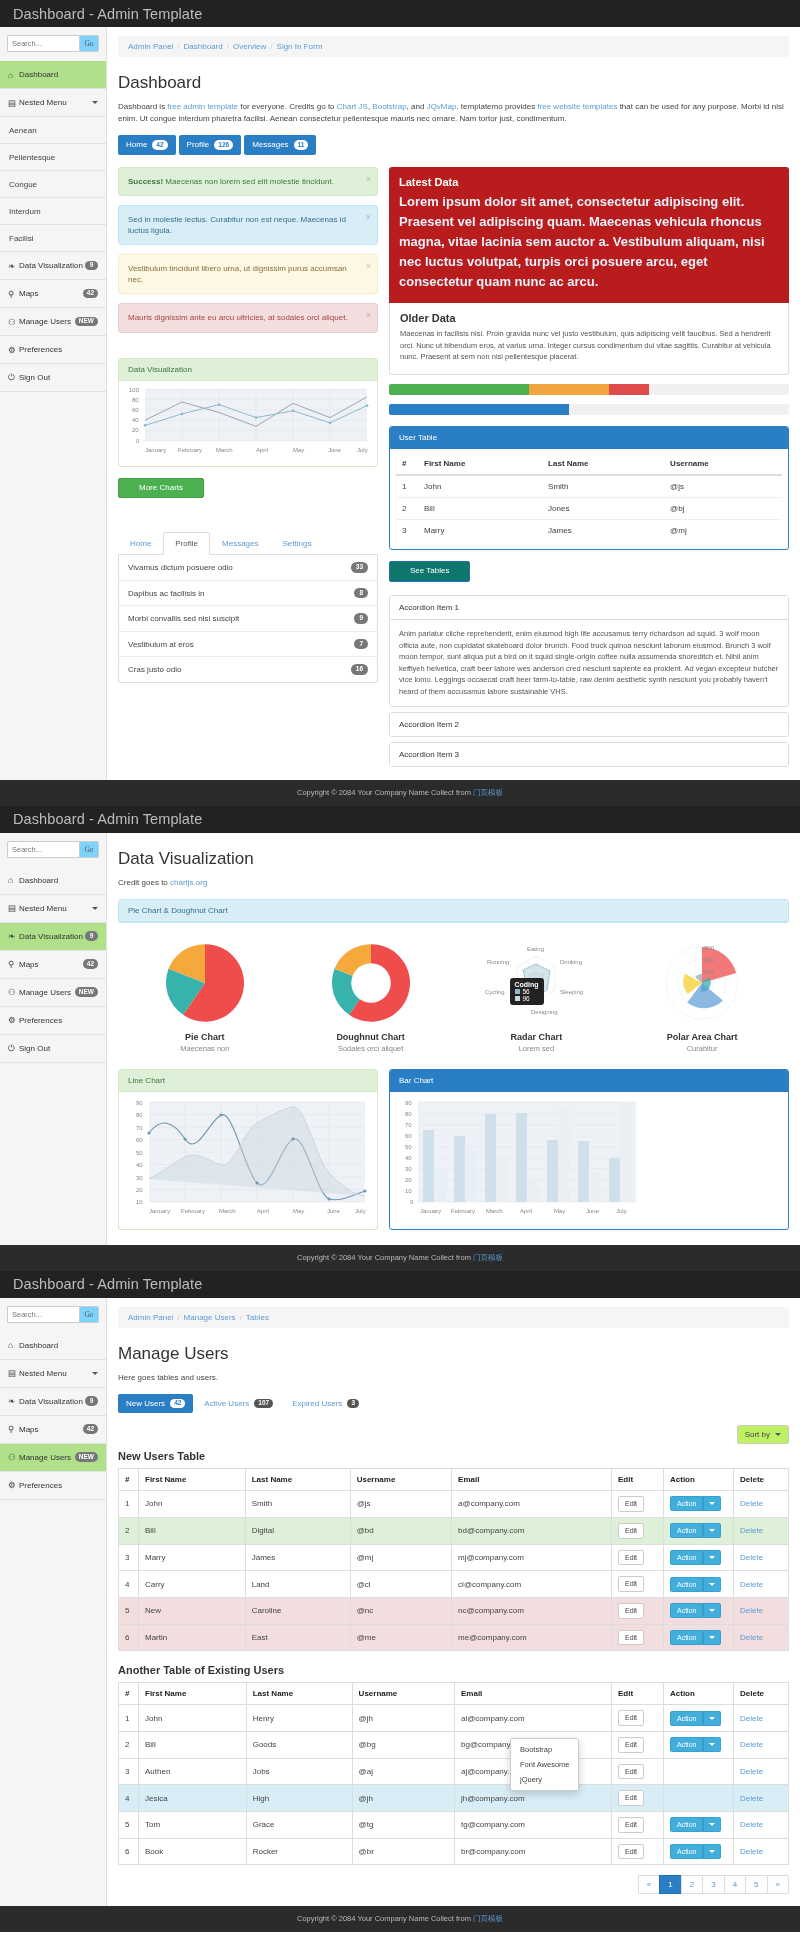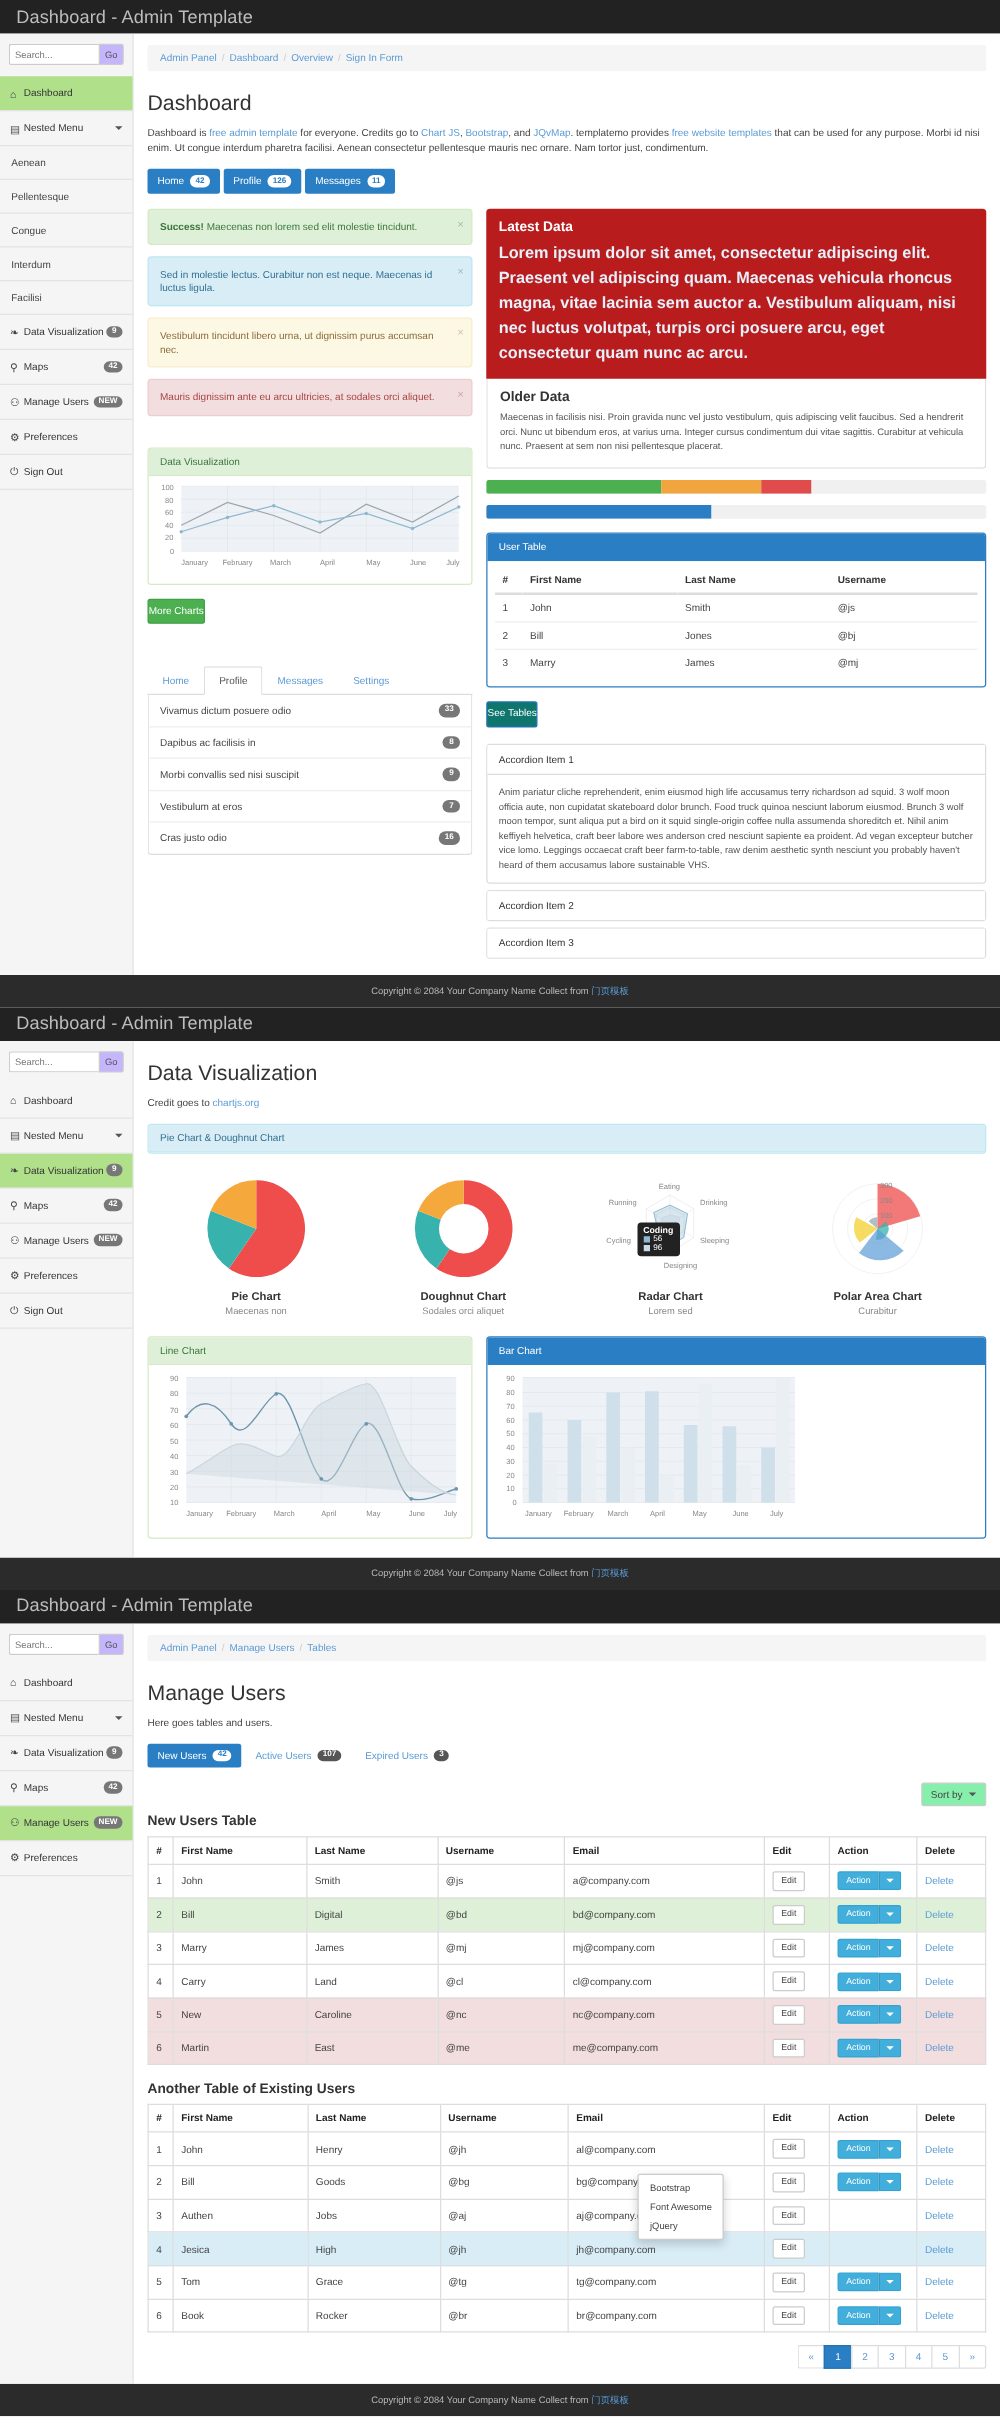--- a/index.html
+++ b/index.html
@@ -58,25 +58,25 @@
     background: #fff;
     outline: none;
     font-family: "Liberation Sans", sans-serif;
     min-width: 0;
   }
   .search-go {
     width: 20px;
     height: 17px;
     border: 1px solid #ccc;
     border-radius: 0 2px 2px 0;
-    background: #c4b5fd;
+    background: #7dd3fc;
     font-size: 7.5px;
     color: #555;
     cursor: pointer;
-    font-family: Liberation Sans, sans-serif;
+    font-family: Liberation Serif, serif;
   }
   .nav-item {
     display: flex;
     align-items: center;
     height: 27px;
     padding: 0 8px;
     font-size: 8px;
     color: #333;
     cursor: pointer;
     position: relative;
@@ -255,21 +255,21 @@
     border-top: 1px solid #eee;
     color: #444;
   }
   .panel .panel-body table.tbl th:first-child,
   .panel .panel-body table.tbl td:first-child { width: 22px; }
 
   
   .btn {
     display: inline-block;
     font-size: 8px;
-    padding: 5px 0;
+    padding: 5px 20px;
     border-radius: 2px;
     border: 1px solid transparent;
     cursor: pointer;
     font-family: "Liberation Sans", sans-serif;
     line-height: 1.1;
   }
   .btn-primary { background: #0f766e; border-color: #2472b3; color: #fff; }
   .btn-success { background: #4cb050; border-color: #41a045; color: #fff; }
   .btn-default { background: #fff; border-color: #ccc; color: #444; }
 
@@ -333,21 +333,21 @@
   .circle-col { flex: 1; display: flex; flex-direction: column; align-items: center; }
 
   
   .axlab { font-size: 6px; fill: #888; font-family: "Liberation Sans", sans-serif; }
 
   
   .sortwrap { display: flex; justify-content: flex-end; margin-bottom: 6px; }
   .sortbtn {
     font-size: 8px; padding: 4px 7px;
     border: 1px solid #ccc; border-radius: 2px;
-    background: #86efac; color: #444;
+    background: #bef264; color: #444;
     display: flex; align-items: center; gap: 5px; cursor: pointer; justify-content: space-between;
   }
 
   
   table.grid { width: 100%; border-collapse: collapse; font-size: 8px; border: 1px solid #ddd; }
   table.grid th {
     text-align: left; font-weight: bold; padding: 6px 6px;
     border: 1px solid #ddd; color: #222; background: #fff;
   }
   table.grid td { padding: 5px 6px; border: 1px solid #ddd; color: #444; vertical-align: middle; }

